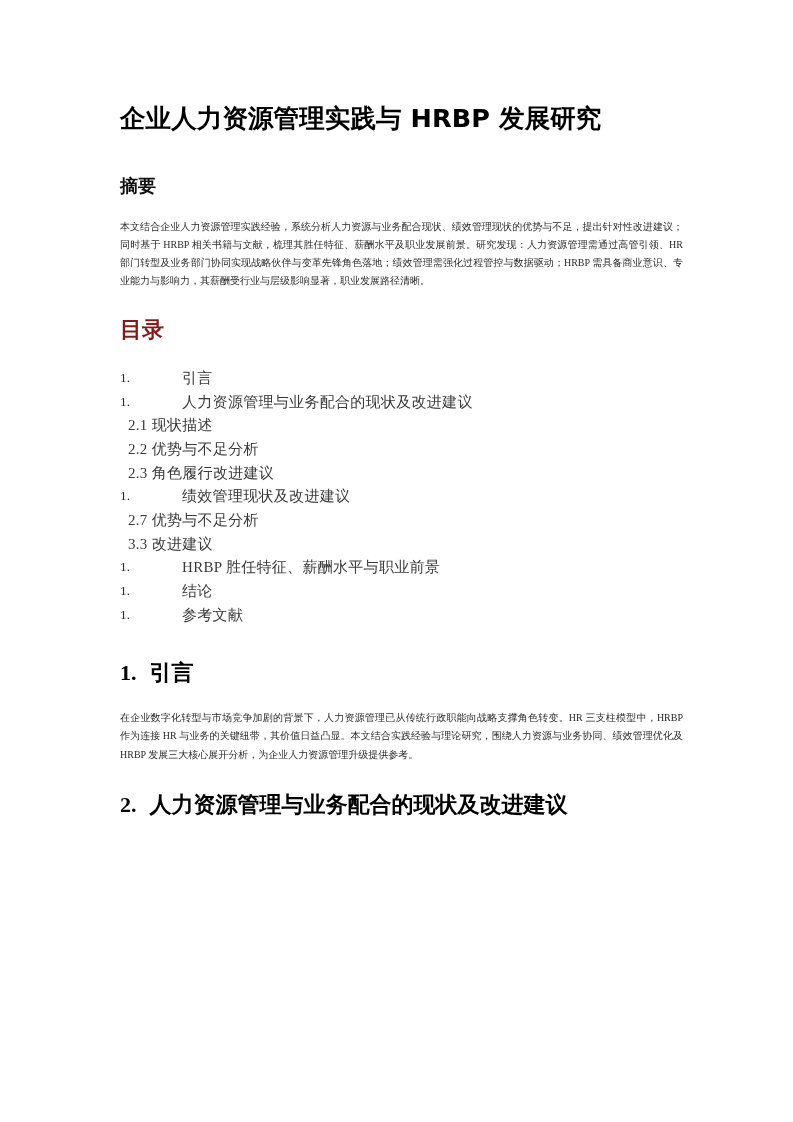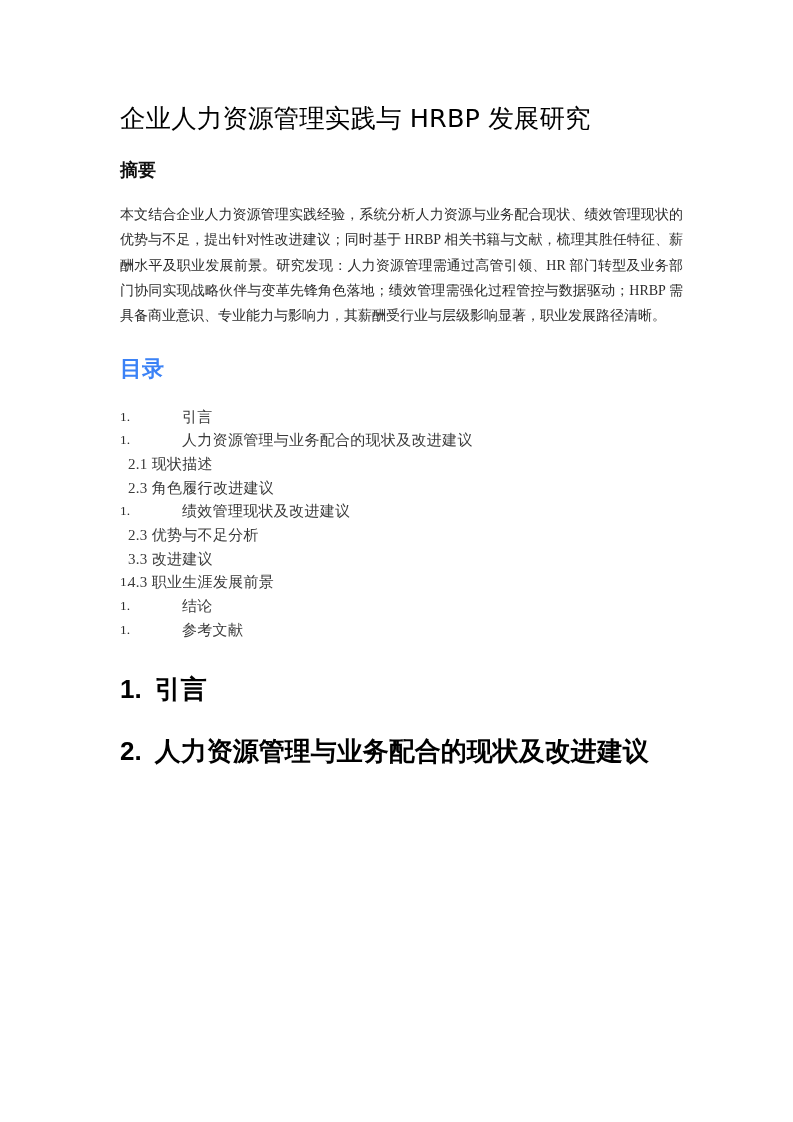--- a/index.html
+++ b/index.html
@@ -23,55 +23,55 @@
     height: 1122px;
     padding: 100px 110px 60px 120px;
     background: #ffffff;
     position: relative;
   }
 
   
   .doc-title {
     font-family: "DejaVu Sans", "Liberation Sans", sans-serif;
     font-size: 25.5px;
-    font-weight: 400;
+    font-weight: 700;
     line-height: 1.42;
     color: #000000;
-    margin: 0 0 22px 0;
+    margin: 0 0 38px 0;
     letter-spacing: 0.1px;
     max-width: 565px;
   }
 
   
   .h-abstract {
     font-family: "DejaVu Sans", "Liberation Sans", sans-serif;
     font-size: 18px;
     font-weight: 700;
     color: #111111;
     margin: 15px 0 20px 0;
     line-height: 1.3;
   }
 
   
   .body-text {
-    font-size: 14px;
+    font-size: 10px;
     line-height: 1.82;
     color: #2b2b2b;
     margin: 0 0 26px 0;
     text-align: justify;
     text-justify: inter-ideograph;
     max-width: 566px;
   }
 
   
   .h-toc {
     font-family: "DejaVu Sans", "Liberation Sans", sans-serif;
     font-size: 22px;
     font-weight: 700;
-    color: #3b82f6;
+    color: #7f1d1d;
     margin: 18px 0 22px 0;
     line-height: 1.3;
   }
 
   
   .toc {
     margin: 0 0 30px 0;
     padding: 0;
     list-style: none;
   }
@@ -93,22 +93,22 @@
   .toc-sub {
     font-size: 15px;
     line-height: 1.58;
     color: #3a3a3a;
     padding-left: 0;
     letter-spacing: 0.3px;
   }
 
   
   .h-section {
-    font-family: Liberation Sans, sans-serif;
-    font-size: 26px;
+    font-family: Liberation Serif, serif;
+    font-size: 22px;
     font-weight: 700;
     color: #000000;
     margin: 30px 0 22px 0;
     line-height: 1.35;
   }
   .h-section .sec-num {
     margin-right: 13px;
     font-weight: 700;
   }
   .h-section.tight-top { margin-top: 26px; }
@@ -135,57 +135,59 @@
 
     <div class="toc-num-item">
       <span class="marker">1.</span>
       <span class="toc-sub">人力资源管理与业务配合的现状及改进建议</span>
     </div>
 
     <div class="toc-num-item" style="padding-left:8px">
       <span class="toc-sub">2.1  现状描述</span>
     </div>
     <div class="toc-num-item" style="padding-left:8px">
+      <span class="toc-sub">2.2  优势与不足分析</span>
+    </div>
+    <div class="toc-num-item" style="padding-left:8px">
       <span class="toc-sub">2.3  角色履行改进建议</span>
     </div>
 
     <div class="toc-num-item">
       <span class="marker">1.</span>
       <span class="toc-sub">绩效管理现状及改进建议</span>
     </div>
 
     <div class="toc-num-item" style="padding-left:8px">
-      <span class="toc-sub">2.3  优势与不足分析</span>
+      <span class="toc-sub">2.7  优势与不足分析</span>
     </div>
     <div class="toc-num-item" style="padding-left:8px">
       <span class="toc-sub">3.3  改进建议</span>
     </div>
 
     <div class="toc-num-item">
       <span class="marker">1.</span>
+      <span class="toc-sub">HRBP 胜任特征、薪酬水平与职业前景</span>
     </div>
 
-    <div class="toc-num-item" style="padding-left:8px">
-      <span class="toc-sub">4.3  职业生涯发展前景</span>
-    </div>
 
     <div class="toc-num-item">
       <span class="marker">1.</span>
       <span class="toc-sub">结论</span>
     </div>
 
     <div class="toc-num-item">
       <span class="marker">1.</span>
       <span class="toc-sub">参考文献</span>
     </div>
 
   </div>
 
   <h2 class="h-section">
     <span class="sec-num">1.</span><span>引言</span>
   </h2>
 
+  <p class="body-text">在企业数字化转型与市场竞争加剧的背景下，人力资源管理已从传统行政职能向战略支撑角色转变。HR 三支柱模型中，HRBP 作为连接 HR 与业务的关键纽带，其价值日益凸显。本文结合实践经验与理论研究，围绕人力资源与业务协同、绩效管理优化及 HRBP 发展三大核心展开分析，为企业人力资源管理升级提供参考。</p>
 
   <h2 class="h-section tight-top">
     <span class="sec-num">2.</span><span>人力资源管理与业务配合的现状及改进建议</span>
   </h2>
 
 </div>
 
 </body></html>

